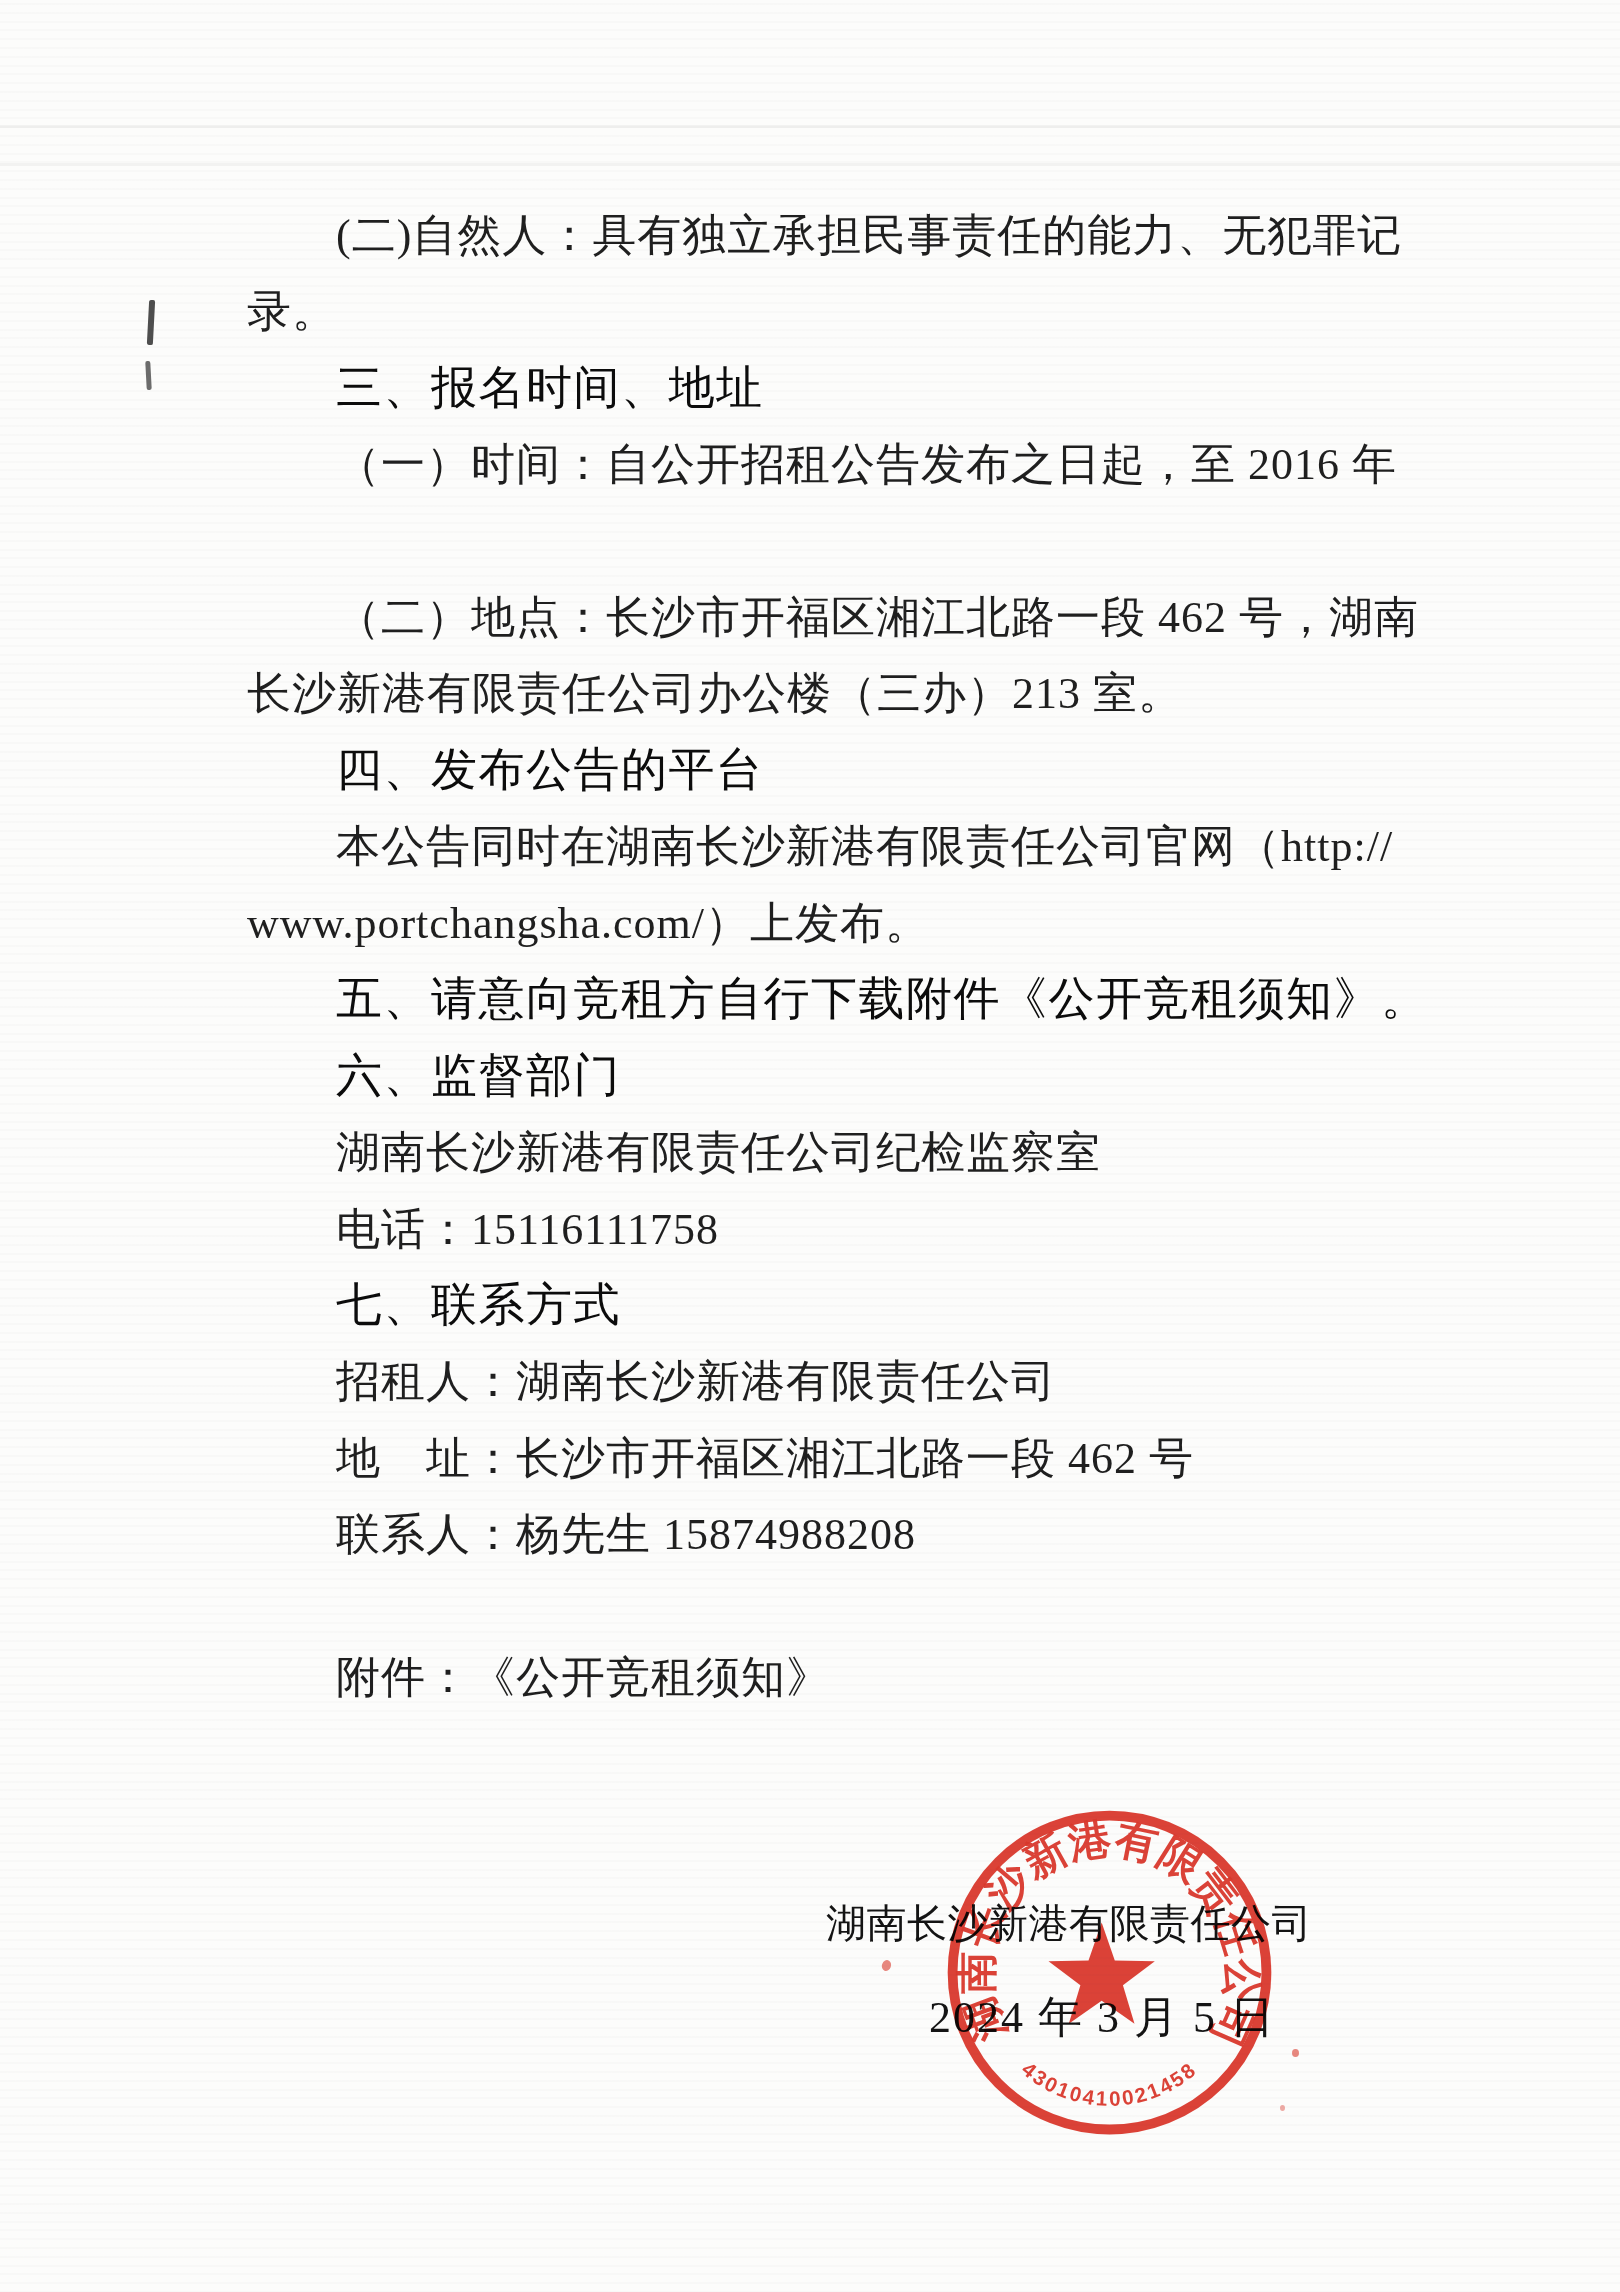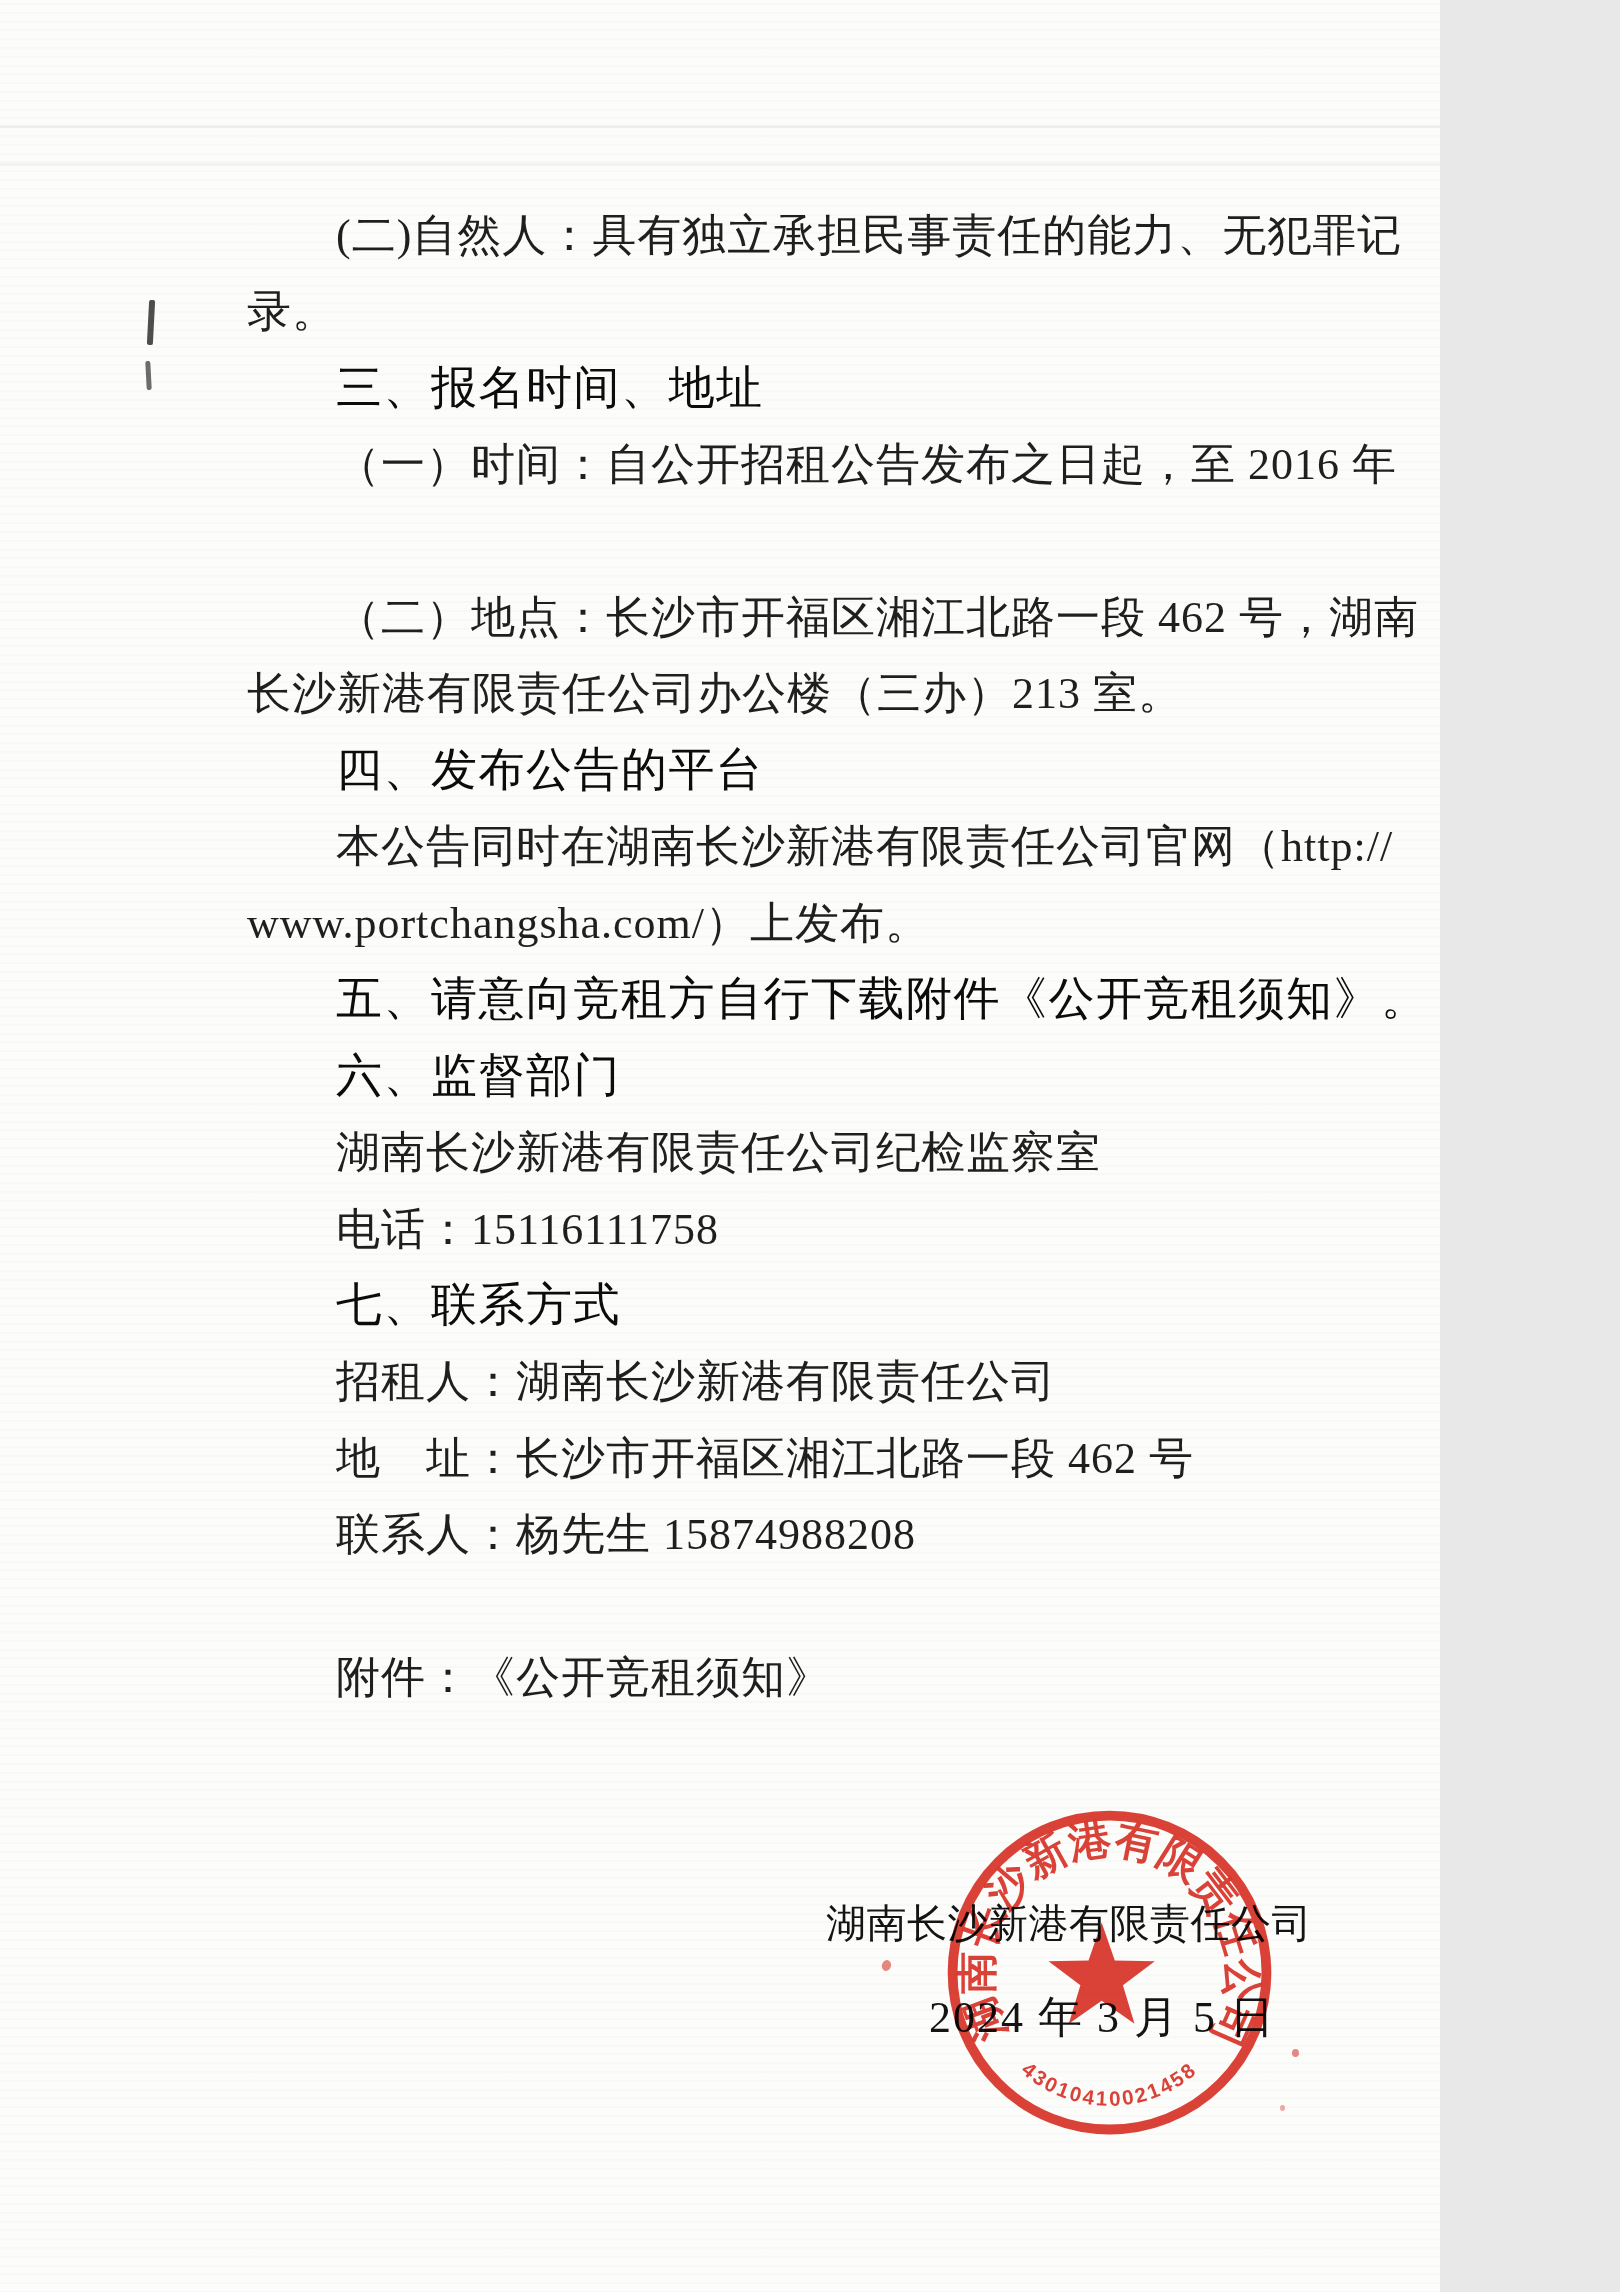--- a/index.html
+++ b/index.html
@@ -1,18 +1,18 @@
 <!DOCTYPE html>
 <html><head>
 <meta charset="utf-8">
 <style>
   html,body{margin:0;padding:0;background:#e8e8e8;}
   .page{
     position:relative;
-    width:1440px;height:2293px;
+    width:1620px;height:2293px;
     background:#fcfcfb;
     background-image:repeating-linear-gradient(0deg, rgba(0,0,0,0.015) 0 2px, rgba(0,0,0,0) 2px 8.8px);
     overflow:hidden;
     font-family:"Liberation Serif","DejaVu Serif",serif;
     color:#1f1f1f;
   }
   .line{
     position:absolute;
     white-space:nowrap;
     font-size:44px;

